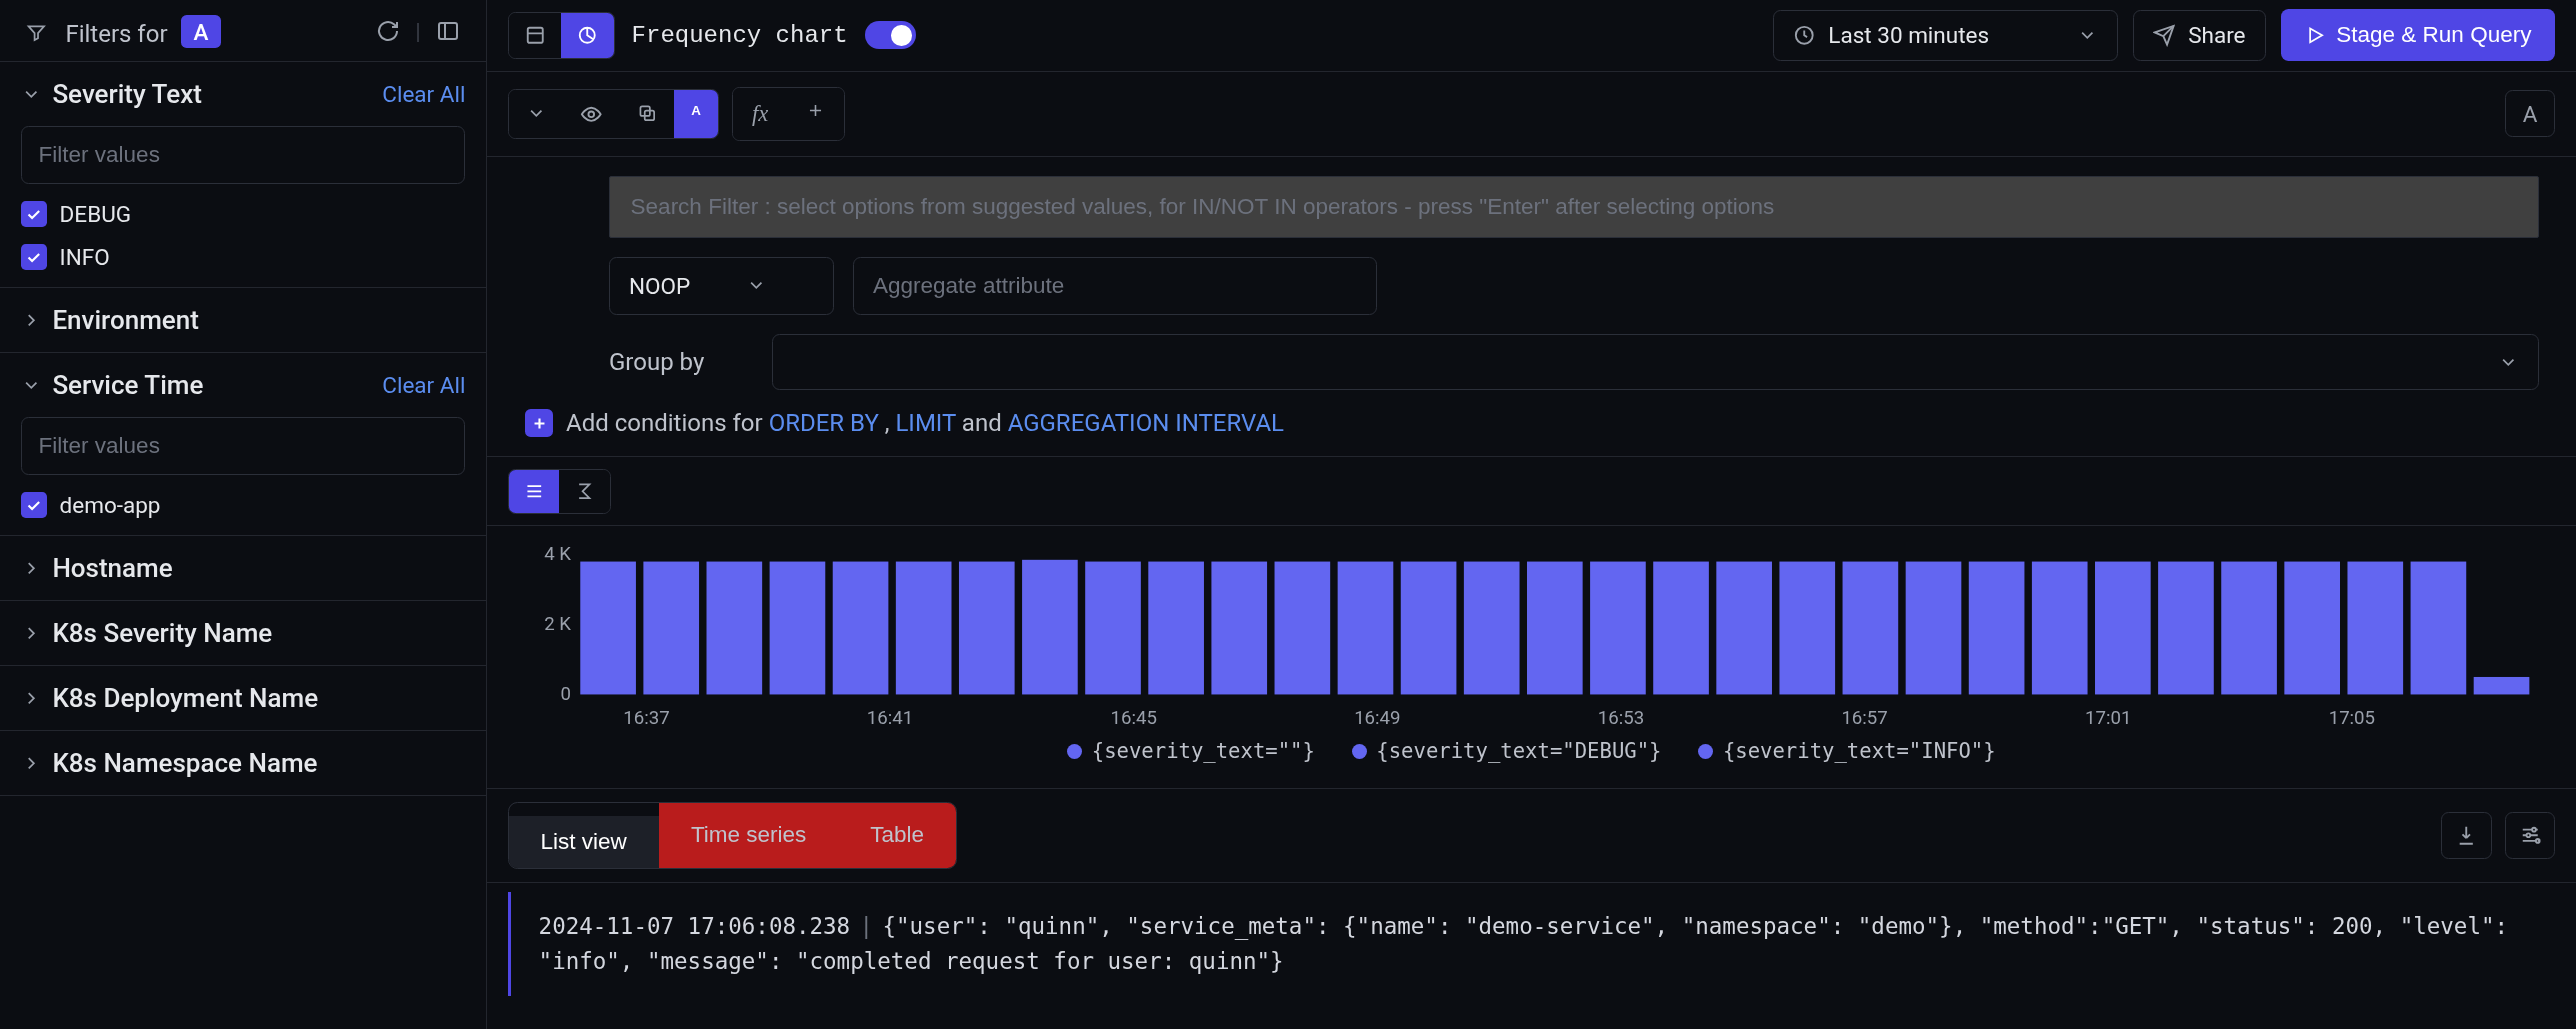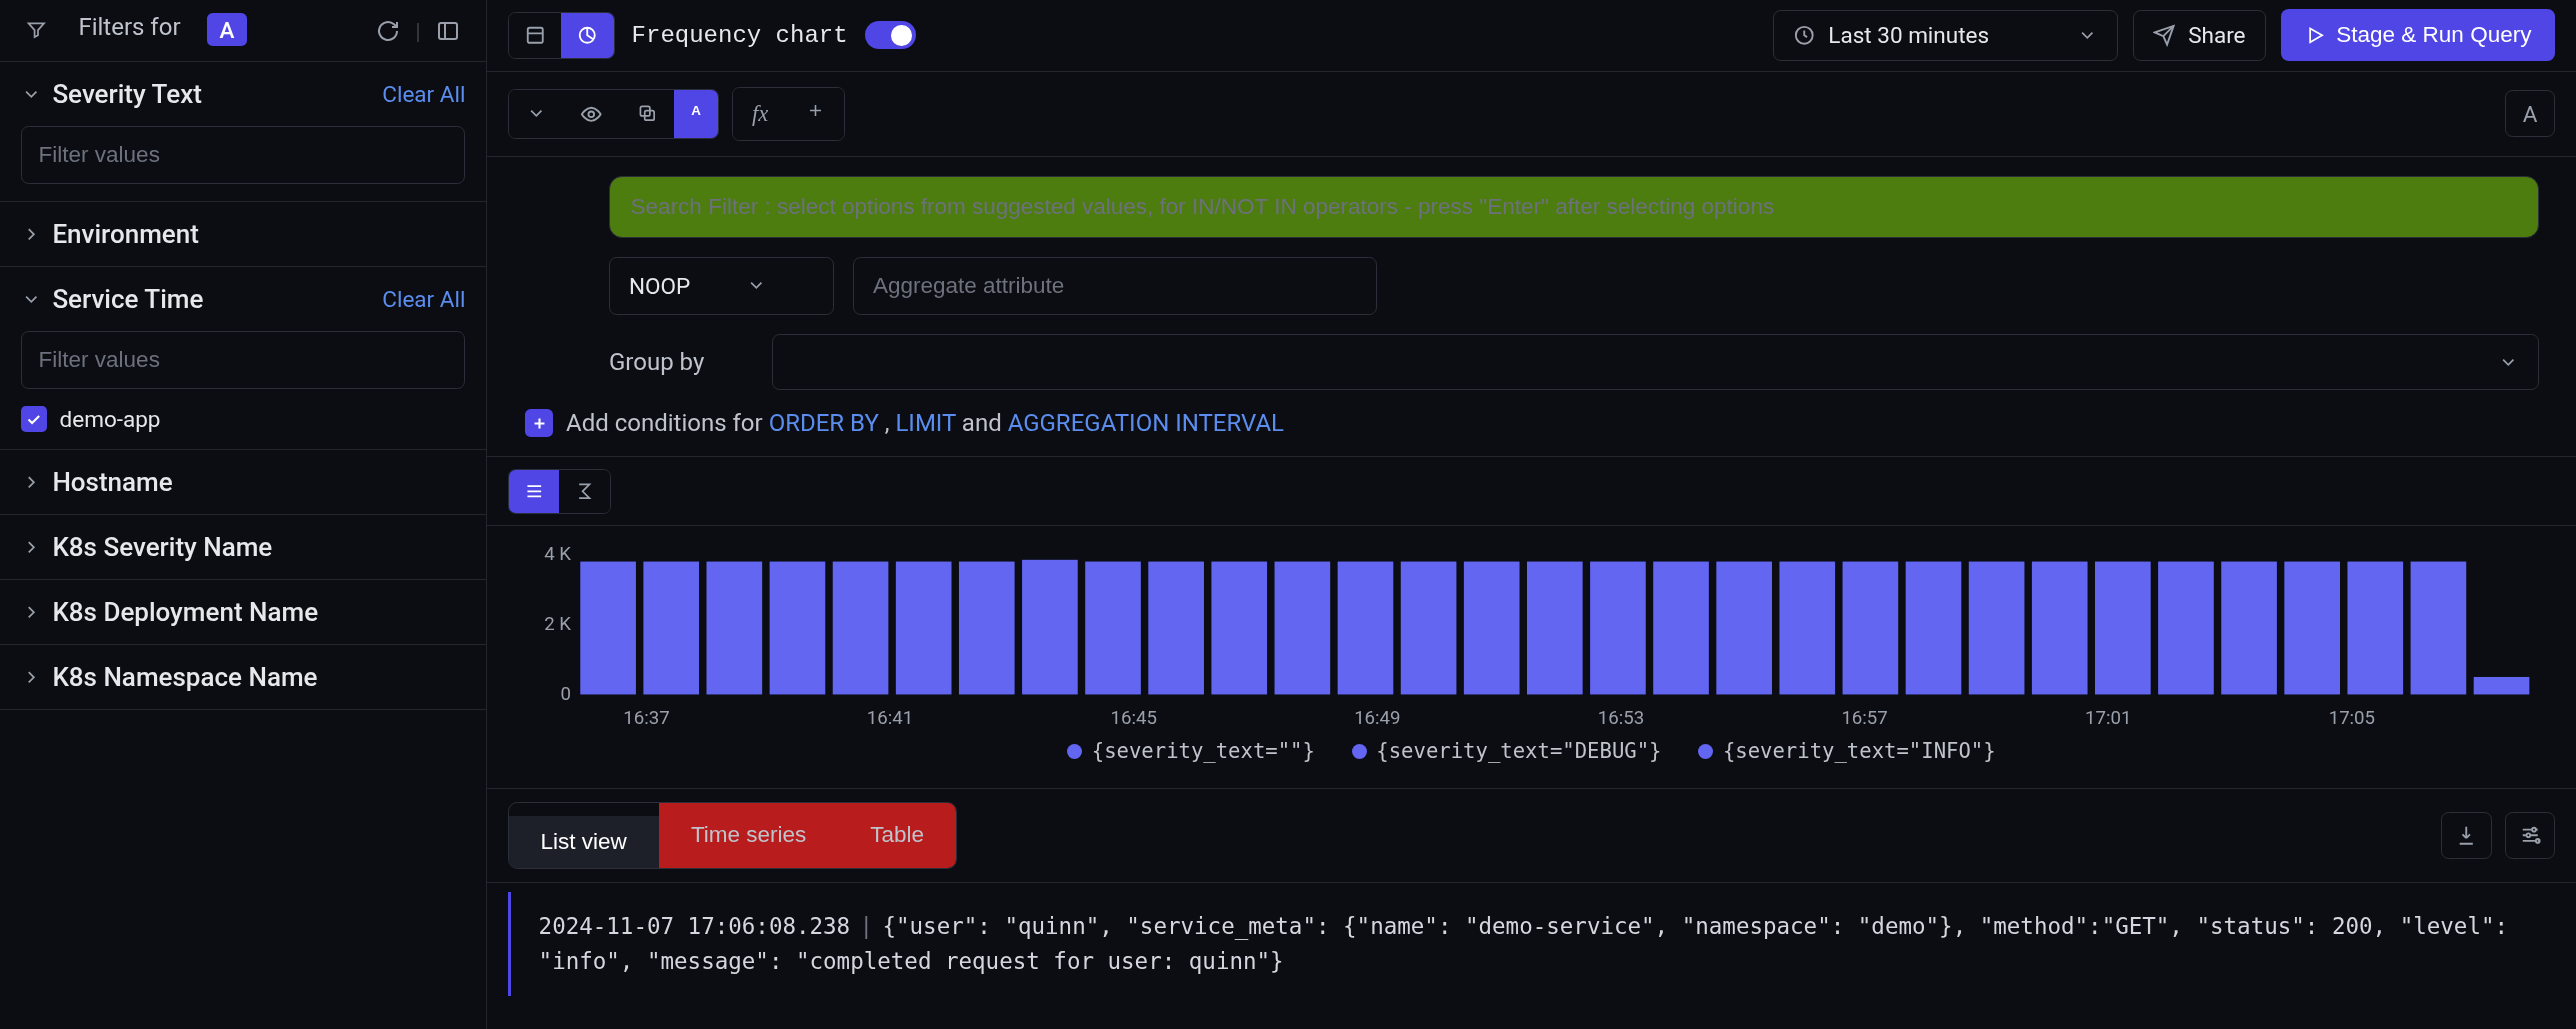--- a/index.html
+++ b/index.html
@@ -17,24 +17,24 @@
 
 .sidebar {
   width: 487px;
   border-right: 0.9px solid #23262e;
   display: flex;
   flex-direction: column;
   overflow-y: auto;
 }
 .sidebar-top {
   display: flex;
-  align-items: flex-start;
+  align-items: flex-end;
   padding: 13px 20.6px;
   border-bottom: 0.9px solid #23262e;
-  gap: 26px;
+  gap: 13px;
 }
 .filter-icon { width: 20.6px; height: 20.6px; }
 .filters-for-label { color: #bfc3cc; font-size: 24px; }
 .filters-badge {
   background: #4f46e5;
   color: #fff;
   border-radius: 5.6px;
   padding: 3.7px 13px;
   font-size: 22.5px;
   font-weight: 500;
@@ -186,23 +186,23 @@
 
 
 .search-area {
   padding: 19px 37px 19px 122px;
   display: flex;
   flex-direction: column;
   gap: 19px;
 }
 .search-filter {
   width: 100%;
-  background: #4d7c0f;
-  border: 0.9px solid #2b2f39;
-  border-radius: 13px;
+  background: #404040;
+  border: 0.9px solid #2b2f39;
+  border-radius: 2px;
   padding: 17px 20.6px;
   color: #e6e8ec;
   font-size: 22.5px;
 }
 .search-filter::placeholder { color: #6c717d; }
 .agg-row { display: flex; gap: 19px; }
 .noop-select {
   background: #0b0d12;
   border: 0.9px solid #2b2f39;
   border-radius: 7.5px;
@@ -352,20 +352,38 @@
 
     <div class="section">
       <div class="section-header">
         <svg class="chev" viewBox="0 0 24 24" fill="none" stroke="#9aa0ab" stroke-width="2">
             <path d="M6 9l6 6 6-6"></path>
           </svg>
         <span class="section-title">Severity Text</span>
         <span class="clear-all">Clear All</span>
       </div>
       <input class="filter-input" placeholder="Filter values" style="">
+      <div class="check-list">
+        <label class="check-row">
+          <span class="checkbox">
+              <svg viewBox="0 0 24 24" fill="none" stroke="#fff" stroke-width="3">
+                <path d="M5 12l5 5L20 7"></path>
+              </svg>
+            </span>
+          <span>DEBUG</span>
+        </label>
+        <label class="check-row">
+          <span class="checkbox">
+              <svg viewBox="0 0 24 24" fill="none" stroke="#fff" stroke-width="3">
+                <path d="M5 12l5 5L20 7"></path>
+              </svg>
+            </span>
+          <span>INFO</span>
+        </label>
+      </div>
     </div>
 
     <div class="section">
       <div class="section-header">
         <svg class="chev" viewBox="0 0 24 24" fill="none" stroke="#9aa0ab" stroke-width="2">
             <path d="M9 6l6 6-6 6"></path>
           </svg>
         <span class="section-title">Environment</span>
       </div>
     </div>

